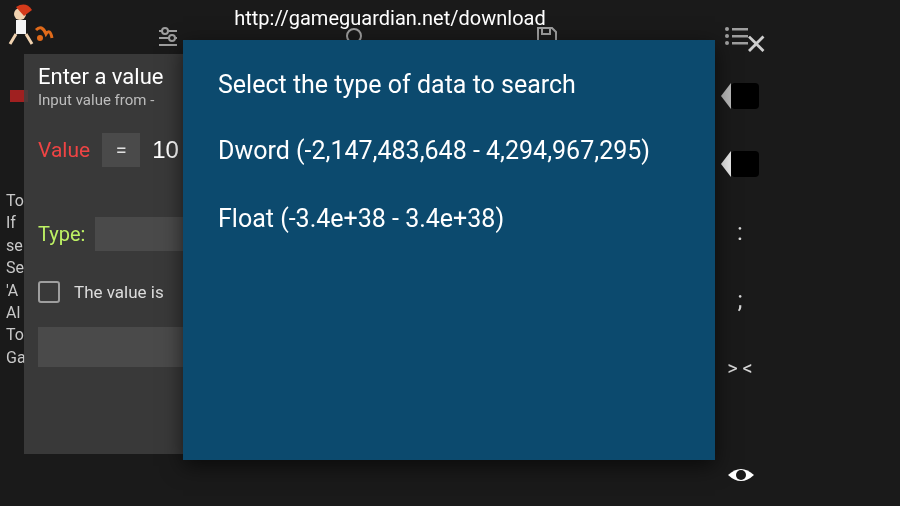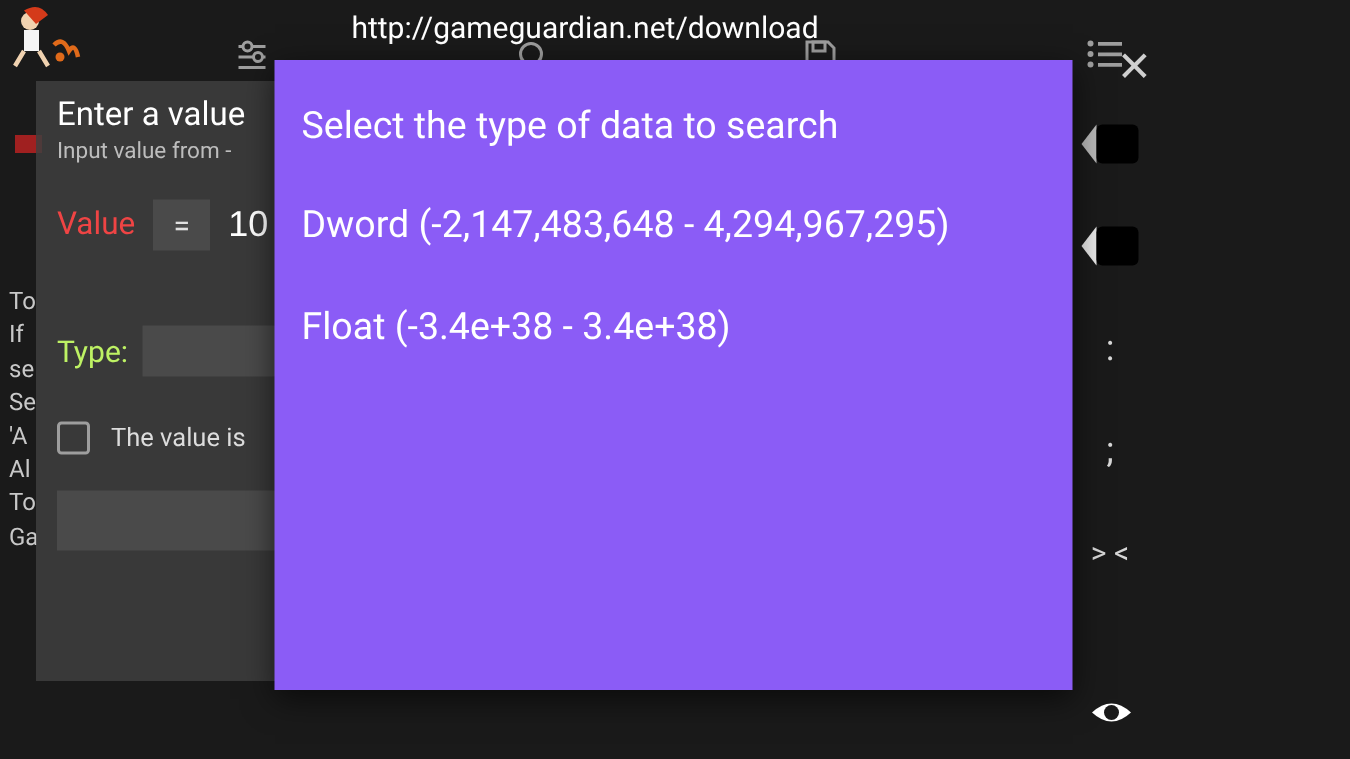--- a/index.html
+++ b/index.html
@@ -98,23 +98,23 @@
       font-weight: 700;
     }
     .bksp-dark { color: #b8b8b8; }
     .bksp-light { color: #e8e8e8; }
     .history-ic svg { width: 26px; height: 26px; }
 
     
     .dialog {
       position: absolute; left: 183px; top: 40px;
       width: 532px; height: 420px;
-      background: #8b5cf6; color: #fff;
+      background: #0c4a6e; color: #fff;
       box-shadow: 0 6px 20px rgba(0,0,0,0.6);
-      padding: 30px 18px 60px 18px;
+      padding: 30px 18px 60px 35px;
     }
     .dialog .dlg-title { font-size: 25px; margin-bottom: 36px; }
     .dlg-option { font-size: 25px; line-height: 1.28; margin-bottom: 36px; }
     .dlg-cancel {
       position: absolute; right: 34px; bottom: 20px;
       font-size: 21px; letter-spacing: .5px; color: #e8e8e8;
     }
 
     
     .status-bar {

